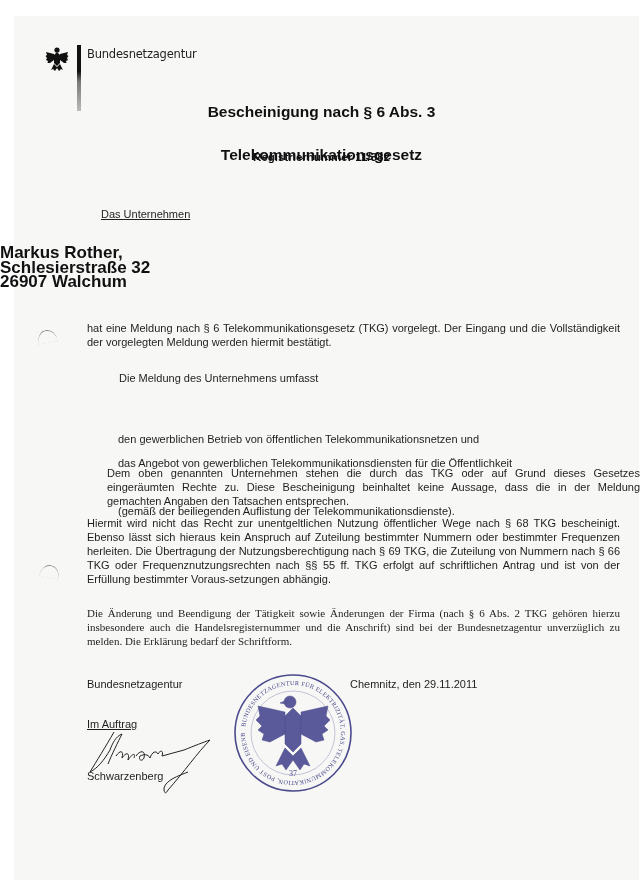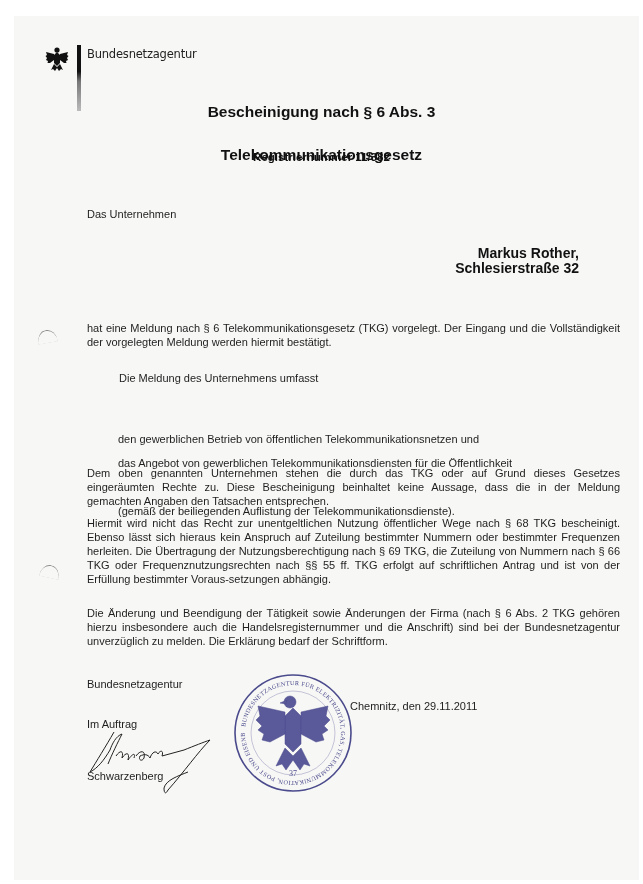--- a/index.html
+++ b/index.html
@@ -17,35 +17,35 @@
     .abs { position: absolute; }
     .eagle-logo { left: 45px; top: 46px; width: 24px; height: 26px; }
     .logo-bar { left: 77px; top: 45px; width: 4px; height: 66px;
       background: linear-gradient(to bottom, #111 0%, #111 40%, #777 55%, #bbb 100%); }
     .agency-name { left: 87px; top: 47px; font-size: 11.5px; font-family: "DejaVu Sans", sans-serif; letter-spacing: -0.2px; color: #222; }
     .title { left: 0; width: 643px; text-align: center; font-weight: bold; font-size: 15.5px; color: #111; }
     .title1 { top: 103px; }
     .title2 { top: 121px; margin-top: 25px; }
     .regnr { left: 0; width: 643px; top: 151px; text-align: center; font-weight: bold; font-size: 11.5px; color: #111; }
     .txt { font-size: 11px; color: #1e1e1e; line-height: 14px; }
-    .intro { left: 87px; top: 207px; }
-    .addr { left: 0; width: 579px; top: 246px; text-align: right; font-weight: bold; font-size: 14px; line-height: 14.5px; color: #111; }
+    .intro { left: 101px; top: 207px; text-decoration: underline; }
+    .addr { left: 0; width: 579px; top: 246px; text-align: left; font-weight: bold; font-size: 17px; line-height: 14.5px; color: #111; }
     .para { left: 87px; width: 533px; text-align: justify; }
     .p1 { top: 321px; }
     .p2 { top: 371px; margin-left: 32px; }
     .item { left: 118px; margin-top: 38px; }
     .i1 { top: 394px; }
     .i2 { top: 418px; }
     .i3 { top: 466px; }
-    .p3 { top: 466px; }
+    .p3 { top: 466px; margin-left: 20px; }
     .p4 { top: 516px; }
-    .p5 { top: 606px; }
+    .p5 { top: 606px; font-family: Liberation Serif, serif; }
     .sig-agency { left: 87px; top: 677px; }
-    .city-date { left: 350px; top: 699px; }
-    .im-auftrag { left: 87px; top: 717px; }
+    .city-date { left: 350px; top: 677px; }
+    .im-auftrag { left: 87px; top: 717px; text-decoration: underline; }
     .signer { left: 87px; top: 769px; }
     .signature { left: 88px; top: 728px; width: 125px; height: 70px; }
     .seal { left: 232px; top: 672px; width: 122px; height: 122px; }
     .punch { width: 20px; height: 12px; border-top: 1.5px solid #8a8a8a; border-radius: 50% 50% 0 0 / 100% 100% 0 0; }
     .punch1 { left: 37px; top: 330px; transform: rotate(-10deg); }
     .punch2 { left: 40px; top: 565px; transform: rotate(12deg); }
   </style>
 </head>
 <body>
 
@@ -64,20 +64,21 @@
 <div class="abs agency-name">Bundesnetzagentur</div>
 
 <div class="abs title title1">Bescheinigung nach § 6 Abs. 3</div>
 <div class="abs title title2">Telekommunikationsgesetz</div>
 <div class="abs regnr">Registriernummer 11/382</div>
 
 <div class="abs txt intro">Das Unternehmen</div>
 <div class="abs addr">
   <div>Markus Rother,</div>
   <div>Schlesierstraße 32</div>
+  <div>26907 Walchum</div>
 </div>
 
 <div class="abs txt para p1">hat eine Meldung nach § 6 Telekommunikationsgesetz (TKG) vorgelegt. Der Eingang und die Vollständigkeit der vorgelegten Meldung werden hiermit bestätigt.</div>
 <div class="abs txt para p2">Die Meldung des Unternehmens umfasst</div>
 <div class="abs txt item i1">den gewerblichen Betrieb von öffentlichen Telekommunikationsnetzen und</div>
 <div class="abs txt item i2">das Angebot von gewerblichen Telekommunikationsdiensten für die Öffentlichkeit</div>
 <div class="abs txt item i3">(gemäß der beiliegenden Auflistung der Telekommunikationsdienste).</div>
 <div class="abs txt para p3">Dem oben genannten Unternehmen stehen die durch das TKG oder auf Grund dieses Gesetzes eingeräumten Rechte zu. Diese Bescheinigung beinhaltet keine Aussage, dass die in der Meldung gemachten Angaben den Tatsachen entsprechen.</div>
 <div class="abs txt para p4">Hiermit wird nicht das Recht zur unentgeltlichen Nutzung öffentlicher Wege nach § 68 TKG bescheinigt. Ebenso lässt sich hieraus kein Anspruch auf Zuteilung bestimmter Nummern oder bestimmter Frequenzen herleiten. Die Übertragung der Nutzungsberechtigung nach § 69 TKG, die Zuteilung von Nummern nach § 66 TKG oder Frequenznutzungsrechten nach §§ 55 ff. TKG erfolgt auf schriftlichen Antrag und ist von der Erfüllung bestimmter Voraus-setzungen abhängig.</div>
 <div class="abs txt para p5">Die Änderung und Beendigung der Tätigkeit sowie Änderungen der Firma (nach § 6 Abs. 2 TKG gehören hierzu insbesondere auch die Handelsregisternummer und die Anschrift) sind bei der Bundesnetzagentur unverzüglich zu melden. Die Erklärung bedarf der Schriftform.</div>

